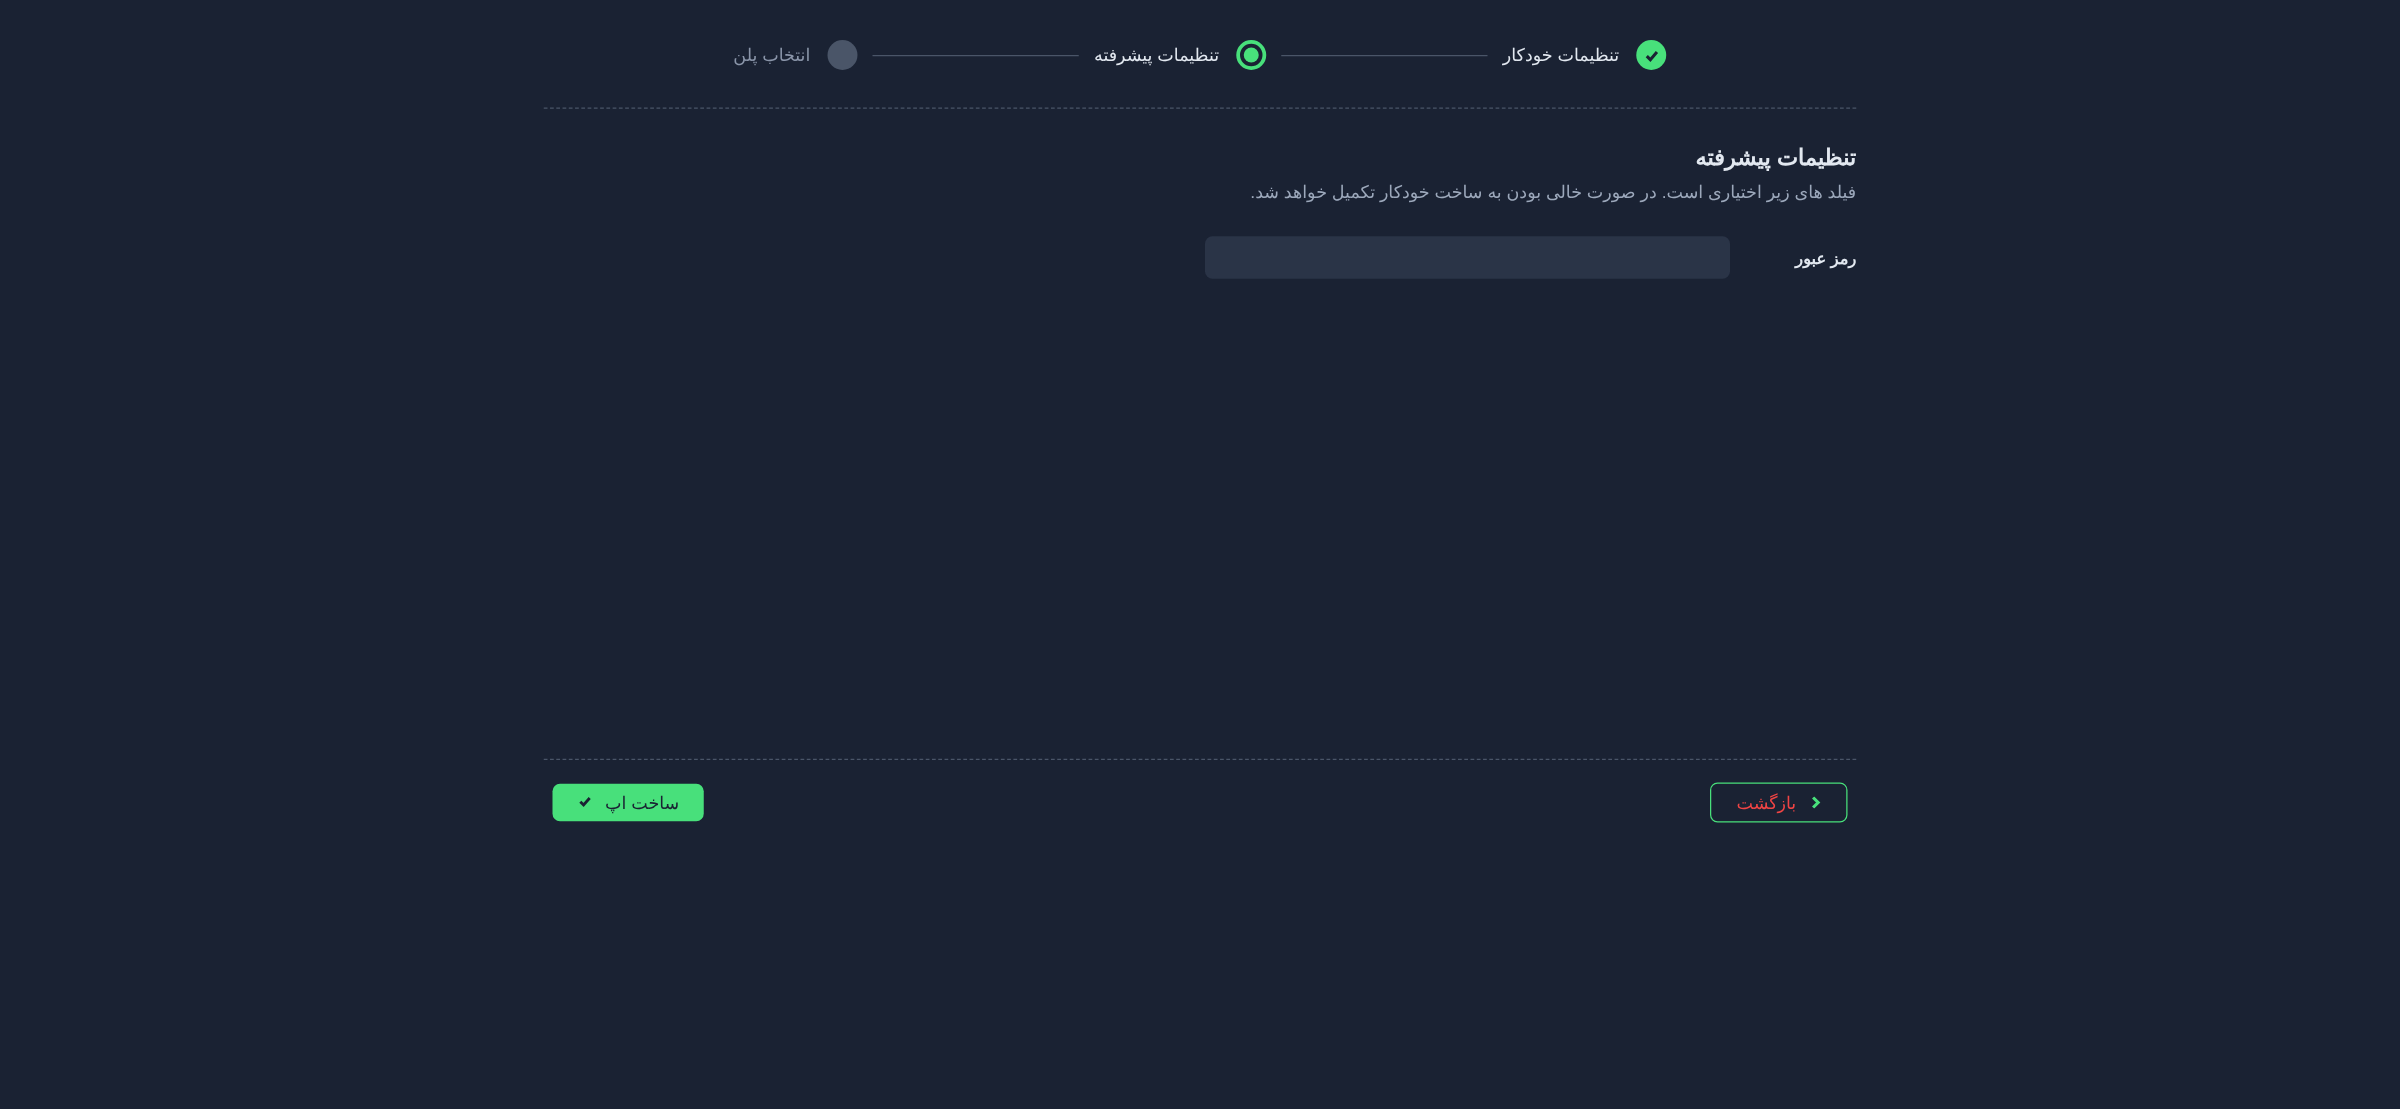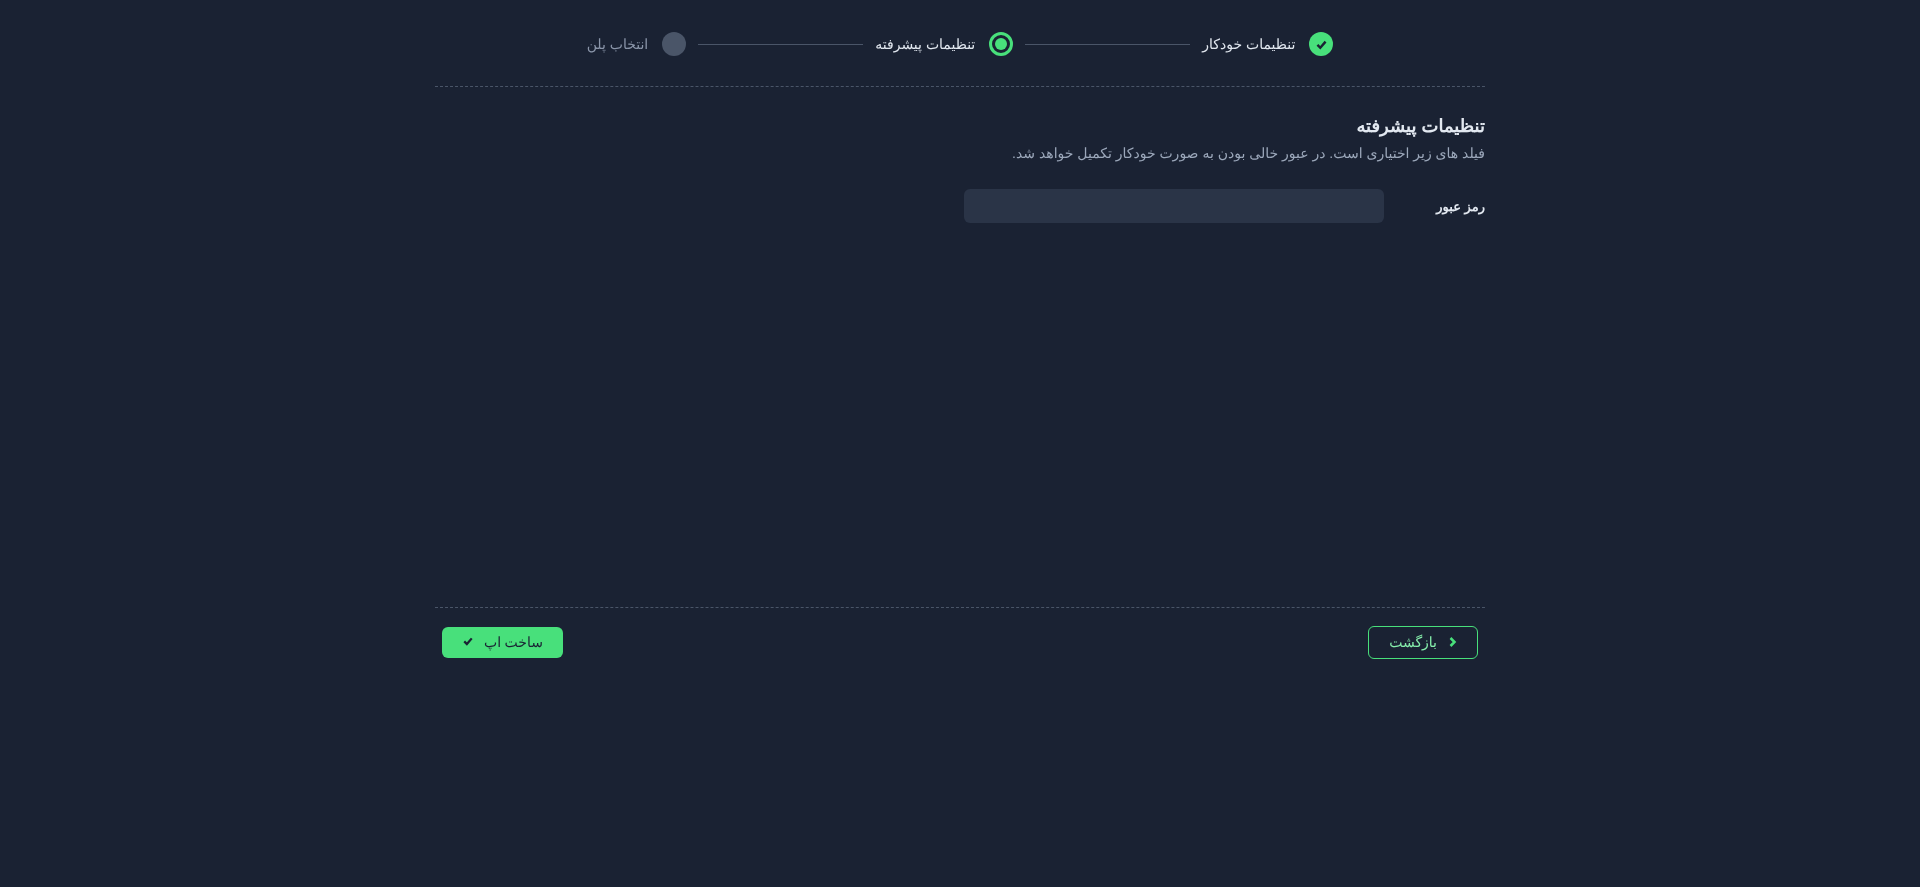--- a/index.html
+++ b/index.html
@@ -167,28 +167,28 @@
 
     .btn {
       display: inline-flex;
       align-items: center;
       gap: 10px;
       padding: 7px 20px;
       border-radius: 6px;
       font-size: 14px;
       font-weight: 500;
       cursor: pointer;
-      font-family: Liberation Serif, serif;
+      font-family: Liberation Sans, sans-serif;
       border: none;
     }
 
     .btn-outline {
       background-color: transparent;
       border: 1.5px solid #48e07b;
-      color: #86efac;
+      color: #ef4444;
       text-align: center;
     }
 
     .btn-outline svg {
       width: 10px;
       height: 10px;
       stroke: #48e07b;
       stroke-width: 2.5;
       fill: none;
     }
@@ -233,21 +233,21 @@
     <div class="step pending">
       <span class="step-circle pending"></span>
       <span class="step-label">انتخاب پلن</span>
     </div>
   </div>
 
   <hr class="divider">
 
   <div class="content">
     <h2 class="section-title">تنظیمات پیشرفته</h2>
-    <p class="section-description">فیلد های زیر اختیاری است. در عبور خالی بودن به صورت خودکار تکمیل خواهد شد.</p>
+    <p class="section-description">فیلد های زیر اختیاری است. در صورت خالی بودن به ساخت خودکار تکمیل خواهد شد.</p>
 
     <div class="form-row">
       <label class="form-label">رمز عبور</label>
       <input type="password" class="form-input" value="" style="">
     </div>
   </div>
 
   <hr class="divider">
 
   <div class="footer">

